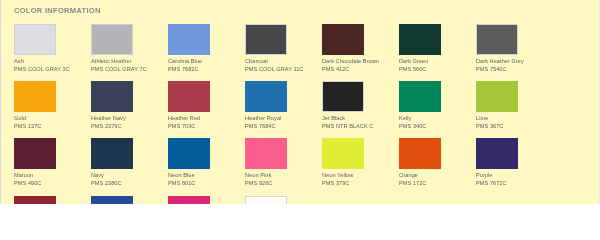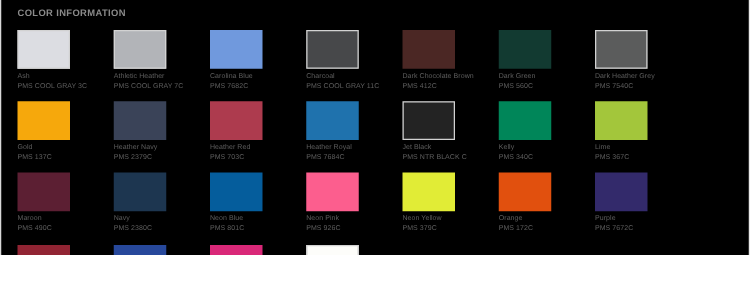--- a/index.html
+++ b/index.html
@@ -11,21 +11,21 @@
     height: 204px;
     background: #ffffff;
     font-family: "Liberation Sans", sans-serif;
     overflow: hidden;
   }
   .page {
     position: relative;
     width: 600px;
     height: 204px;
     box-sizing: border-box;
-    background: #000000;
+    background: #fef9c3;
     border-left: 1px solid #d9d9d9;
     border-right: 1px solid #e8e8e8;
     padding: 6px 0 0 0;
   }
   .section-title {
     font-size: 7.5px;
     font-weight: bold;
     letter-spacing: 0.3px;
     color: #8a8a8a;
     padding: 0 0 0 13px;

